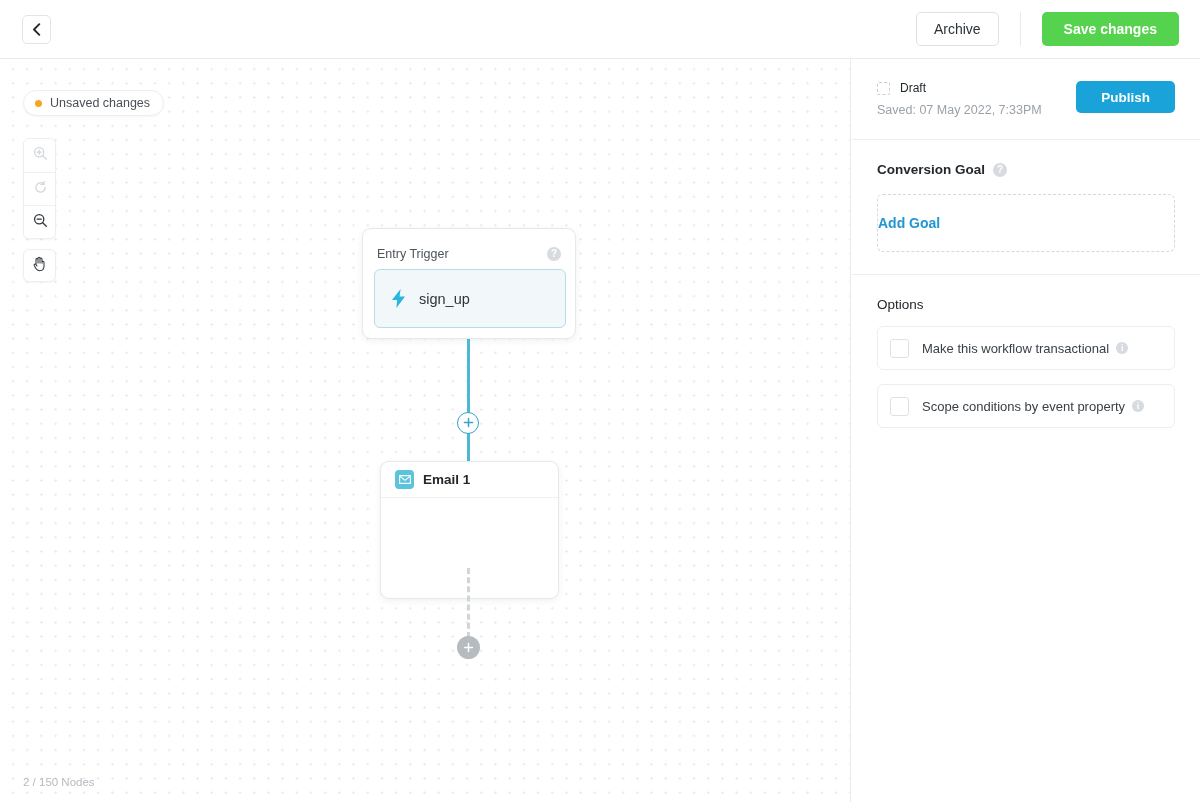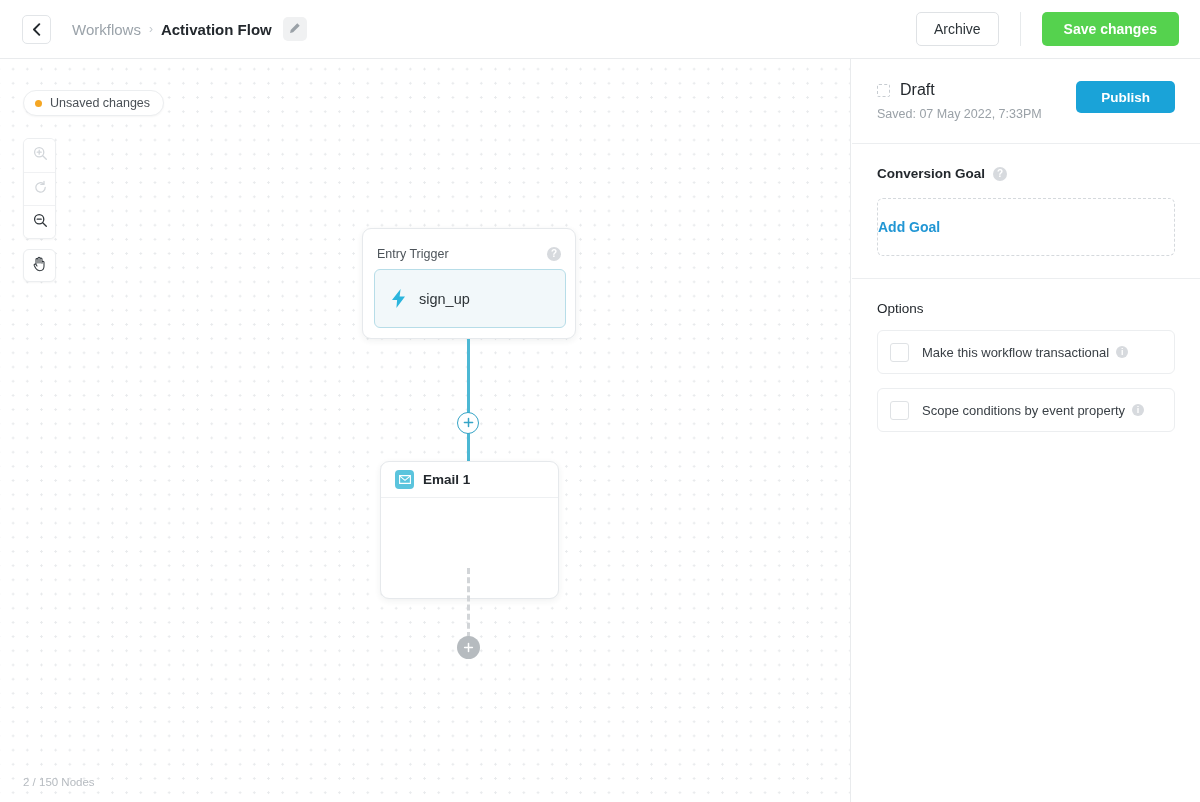--- a/index.html
+++ b/index.html
@@ -234,21 +234,21 @@
 
   .status-row { display: flex; align-items: flex-start; }
   .status-left { flex: 1; }
   .status-top { display: flex; align-items: center; }
   .draft-icon {
     width: 13px; height: 13px;
     border: 1.5px dashed #c7ccd1;
     border-radius: 2px;
     margin-right: 10px;
   }
-  .draft-label { font-size: 16px; color: #23282d; }
+  .draft-label { font-size: 12px; color: #23282d; }
   .saved-text { margin-top: 8px; font-size: 12.5px; color: #9aa1a7; }
   .publish-btn {
     height: 32px; padding: 0 25px;
     border: none; border-radius: 5px;
     background: #1aa3d8;
     color: #fff; font-size: 13.5px; font-weight: bold;
     font-family: "Liberation Sans", sans-serif;
     cursor: pointer;
   }
 
@@ -299,32 +299,20 @@
 
 <div class="header">
   <div class="back-btn">
     <span>
       <svg width="9" height="13" viewBox="0 0 9 13">
           <path d="M7.3 1.2L2 6.5l5.3 5.3" fill="none" stroke="#23282d" stroke-width="1.9" stroke-linecap="round" stroke-linejoin="round"></path>
         </svg>
     </span>
   </div>
 
-  <div class="crumbs">
-    <span class="crumb-root">Workflows</span>
-    <span class="crumb-sep">›</span>
-    <span class="crumb-current">Activation Flow</span>
-    <span class="pencil-btn">
-      <span>
-        <svg width="13" height="13" viewBox="0 0 13 13">
-            <path d="M9.3 1.3l2.4 2.4-6.6 6.6-3 .6.6-3z" fill="#9aa1a7"></path>
-          </svg>
-      </span>
-    </span>
-  </div>
 
   <div class="hdr-right">
     <button class="archive-btn">Archive</button>
     <div class="hdr-divider"></div>
     <button class="save-btn">Save changes</button>
   </div>
 </div>
 
 <div class="canvas">
 

